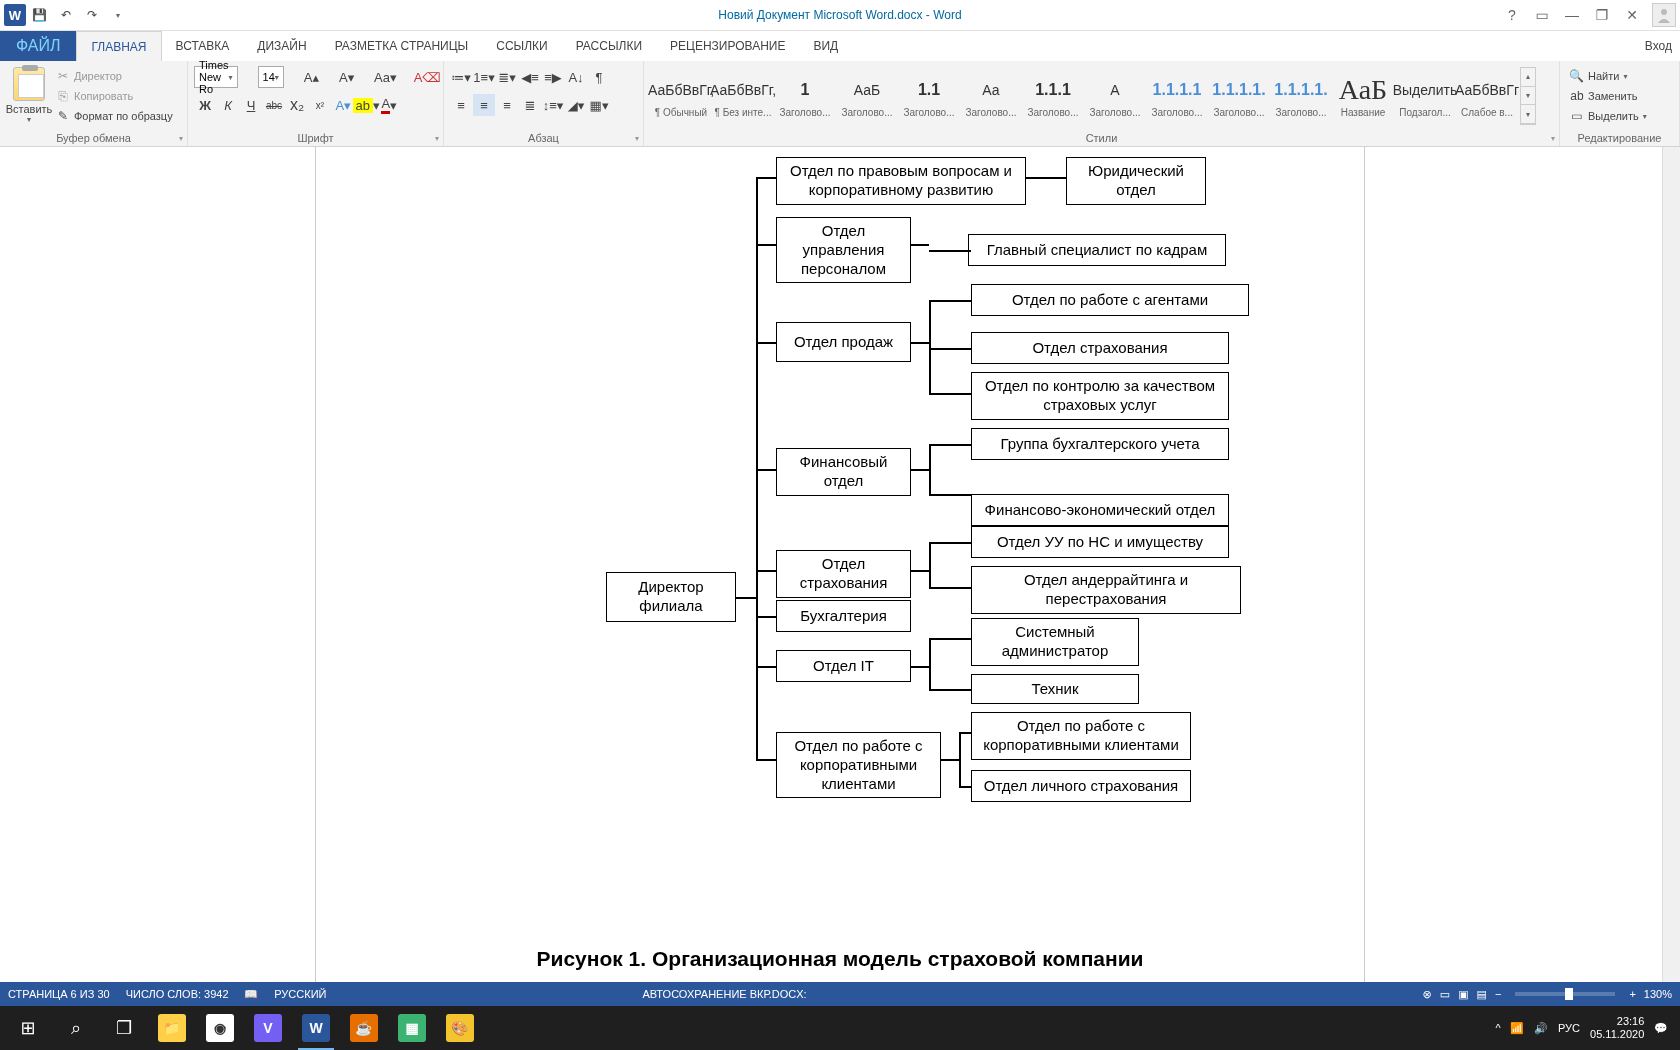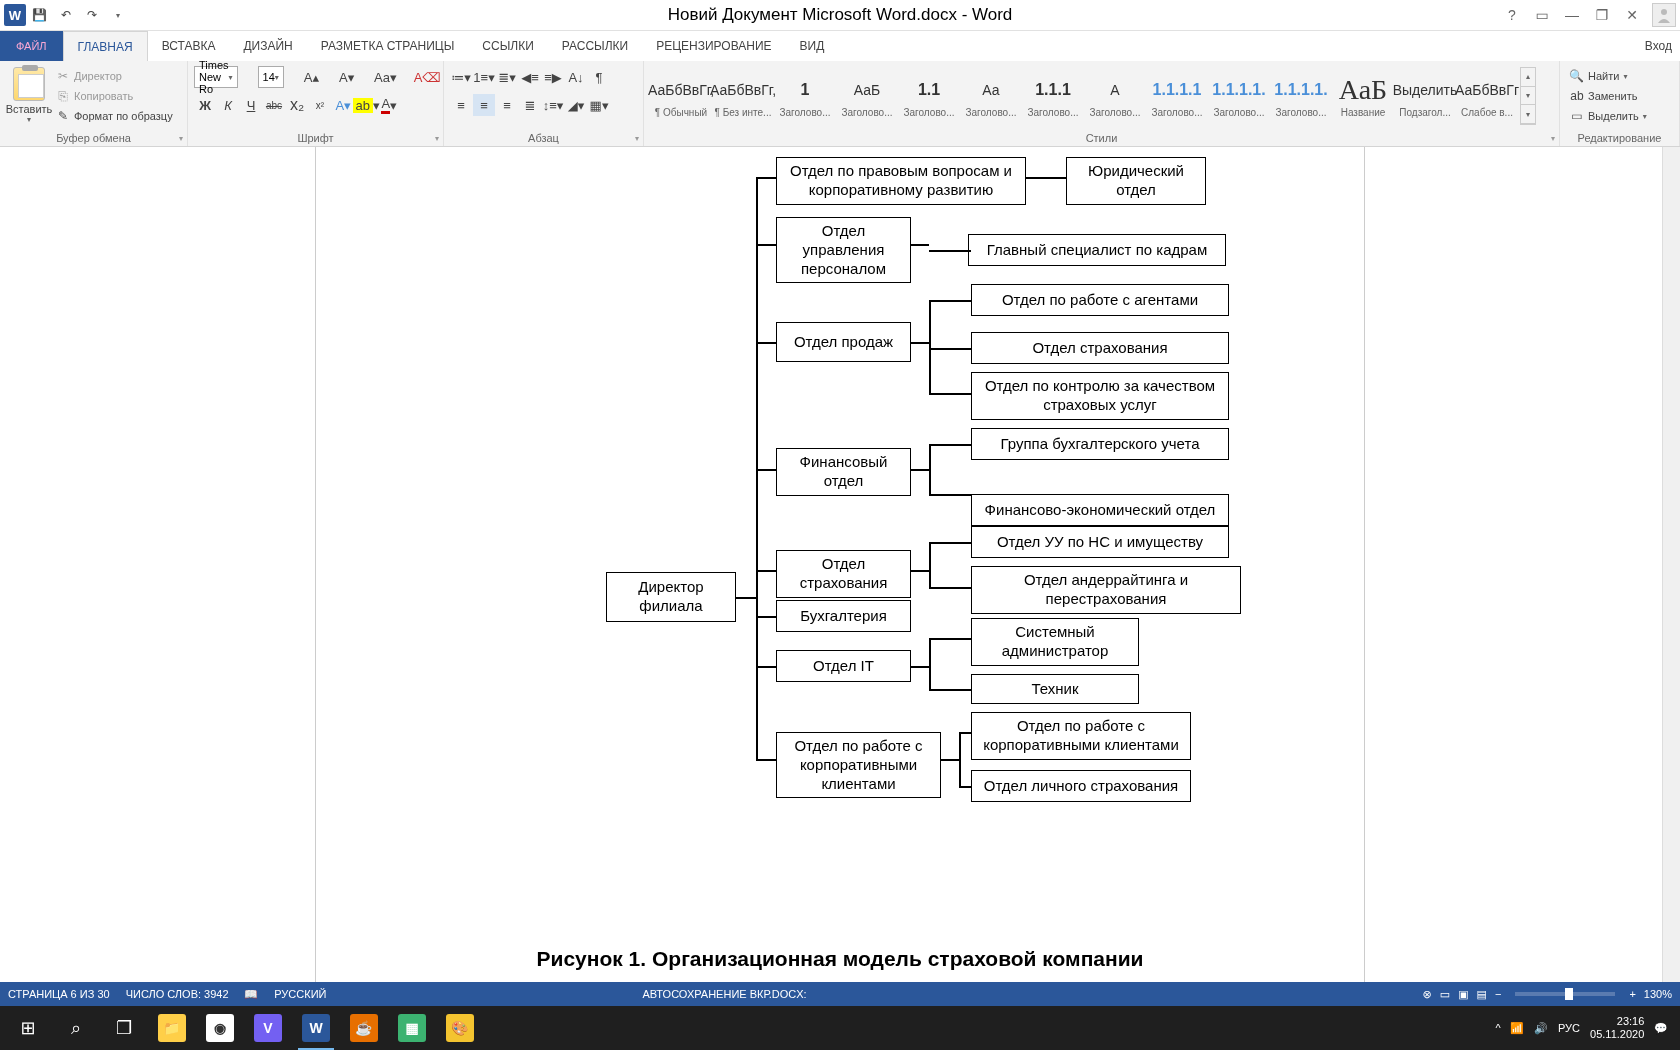--- a/index.html
+++ b/index.html
@@ -2,27 +2,27 @@
 <html><head>
 <meta charset="utf-8">
 <style>
 *{box-sizing:border-box;margin:0;padding:0;font-family:"Segoe UI",Tahoma,sans-serif}
 body{width:1680px;height:1050px;background:#fff;overflow:hidden;font-size:12px;position:relative}
 
 .titlebar{height:31px;background:#fff;display:flex;align-items:center;position:relative;border-bottom:1px solid #e1e1e1}
 .qat{display:flex;align-items:center;gap:2px;padding-left:4px}
 .word-icon{width:22px;height:22px;background:#2b579a;color:#fff;display:flex;align-items:center;justify-content:center;font-weight:bold;font-size:13px;border-radius:2px}
 .qat-btn{width:24px;height:24px;display:flex;align-items:center;justify-content:center;color:#444;cursor:pointer}
-.title-text{position:absolute;left:50%;transform:translateX(-50%);color:#000000;font-size:17px}
+.title-text{position:absolute;left:50%;transform:translateX(-50%);color:#0369a1;font-size:12px}
 .win-controls{margin-left:auto;display:flex;align-items:center;gap:2px;padding-right:4px}
 .win-btn{width:28px;height:22px;display:flex;align-items:center;justify-content:center;color:#666;cursor:pointer;font-size:14px}
 .avatar{width:24px;height:24px;border:1px solid #ccc;background:#eee;display:flex;align-items:center;justify-content:center;margin-left:4px}
 
 .ribbon-tabs{height:30px;background:#fff;display:flex;align-items:stretch;padding-left:0;border-bottom:none;position:relative}
-.file-tab{background:#2b579a;color:#f9a8d4;padding:0 16px;display:flex;align-items:center;font-size:11px;cursor:pointer}
+.file-tab{background:#2b579a;color:#7dd3fc;padding:0 16px;display:flex;align-items:center;font-size:16px;cursor:pointer}
 .rtab{padding:0 14px;display:flex;align-items:center;font-size:12px;color:#444;cursor:pointer}
 .rtab.active{background:#f3f3f3;border:1px solid #d4d4d4;border-bottom:none;color:#2b579a}
 .signin{position:absolute;right:8px;top:0;height:30px;display:flex;align-items:center;font-size:12px;color:#444;cursor:pointer}
 
 .ribbon{height:86px;background:#f3f3f3;border-bottom:1px solid #d4d4d4;display:flex}
 .rgroup{border-right:1px solid #e1e1e1;display:flex;flex-direction:column;padding:4px 6px 0 6px;position:relative}
 .rgroup-label{font-size:11px;color:#666;text-align:center;padding:2px 0;position:absolute;bottom:0;left:0;right:0}
 .rgroup-label::after{content:"▾";font-size:8px;color:#999;position:absolute;right:4px;bottom:3px}
 .rgroup-body{flex:1;display:flex;gap:4px}
 .paste-area{display:flex;flex-direction:column;align-items:center;width:46px;cursor:pointer}
@@ -340,21 +340,21 @@
         <div class="box" style="left: 460px; top: 5px; width: 140px; min-height: 40px;">Юридический отдел</div>
         <div class="hline" style="left: 438px; top: 25px; width: 22px;"></div>
         <div class="hline" style="left: 420px; top: 25px; width: 18px;"></div>
         <div class="box" style="left: 170px; top: 65px; width: 135px; min-height: 54px;">Отдел управления персоналом</div>
         <div class="hline" style="left: 150px; top: 92px; width: 20px;"></div>
         <div class="box" style="left: 362px; top: 82px; width: 258px; min-height: 32px;">Главный специалист по кадрам</div>
         <div class="hline" style="left: 323px; top: 98px; width: 42px;"></div>
         <div class="hline" style="left: 305px; top: 92px; width: 18px;"></div>
         <div class="box" style="left: 170px; top: 170px; width: 135px; min-height: 40px;">Отдел продаж</div>
         <div class="hline" style="left: 150px; top: 190px; width: 20px;"></div>
-        <div class="box" style="left: 365px; top: 132px; width: 258px; min-height: 32px;">Отдел по работе с агентами</div>
+        <div class="box" style="left: 365px; top: 132px; width: 278px; min-height: 32px;">Отдел по работе с агентами</div>
         <div class="hline" style="left: 323px; top: 148px; width: 42px;"></div>
         <div class="box" style="left: 365px; top: 180px; width: 258px; min-height: 32px;">Отдел страхования</div>
         <div class="hline" style="left: 323px; top: 196px; width: 42px;"></div>
         <div class="box" style="left: 365px; top: 220px; width: 258px; min-height: 42px;">Отдел по контролю за качеством страховых услуг</div>
         <div class="hline" style="left: 323px; top: 241px; width: 42px;"></div>
         <div class="hline" style="left: 305px; top: 190px; width: 18px;"></div>
         <div class="vline" style="left: 323px; top: 148px; height: 93px;"></div>
         <div class="box" style="left: 170px; top: 296px; width: 135px; min-height: 42px;">Финансовый отдел</div>
         <div class="hline" style="left: 150px; top: 317px; width: 20px;"></div>
         <div class="box" style="left: 365px; top: 276px; width: 258px; min-height: 32px;">Группа бухгалтерского учета</div>

